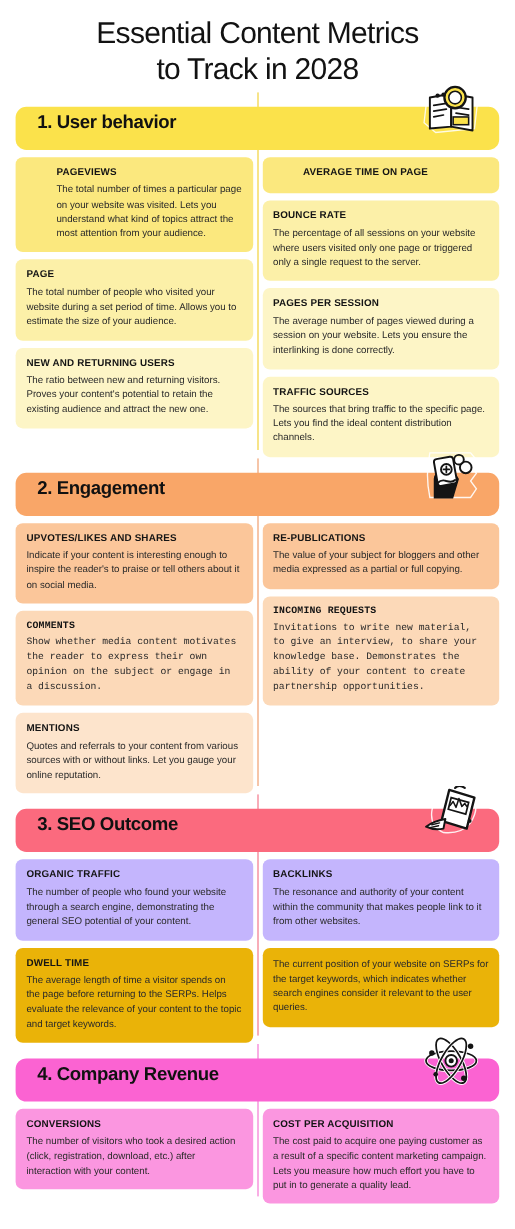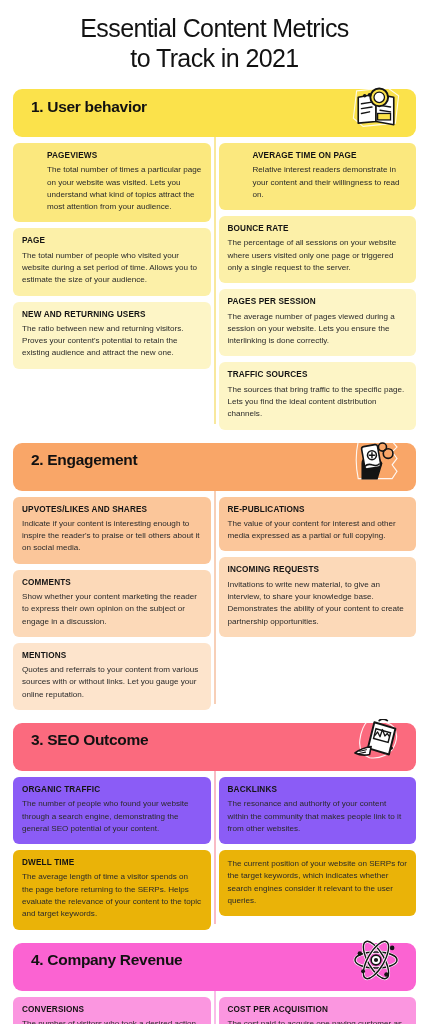--- a/index.html
+++ b/index.html
@@ -37,23 +37,23 @@
 
   
   .section {
     position: relative;
     padding: 0 13px;
     margin-bottom: 13px;
   }
 
   .section-header {
     border-radius: 9px;
-    height: 48px;
+    height: 36px;
     display: flex;
-    align-items: center;
+    align-items: flex-end;
     justify-content: space-between;
     padding: 0 14px 13px 18px;
     position: relative;
     z-index: 3;
   }
 
   .section-title {
     font-size: 15.5px;
     font-weight: bold;
     letter-spacing: -0.3px;
@@ -115,42 +115,42 @@
   .theme-yellow .section-header { background: #fbe24b; }
   .theme-yellow .divider { background: #f2d23c; }
   .theme-yellow .card.shade-1 { background: #fbe87e; padding-left: 34px; }
   .theme-yellow .card.shade-2 { background: #fcf0a8; }
   .theme-yellow .card.shade-3 { background: #fdf5c6; }
 
   
   .theme-orange .section-header { background: #f9a668; }
   .theme-orange .divider { background: #f0a070; }
   .theme-orange .card.shade-1 { background: #fbc69a; }
-  .theme-orange .card.shade-2 { background: #fcd9b8; }
+  .theme-orange .card.shade-2 { background: #fcd9b8; font-family: Liberation Mono, monospace; }
   .theme-orange .card.shade-3 { background: #fde4cc; }
 
   
   .theme-red .section-header { background: #fb6a7e; }
   .theme-red .divider { background: #f4788c; }
-  .theme-red .card.shade-1 { background: #8b5cf6; }
+  .theme-red .card.shade-1 { background: #c4b5fd; }
   .theme-red .card.shade-2 { background: #eab308; }
 
   
   .theme-magenta .section-header { background: #fb63d2; }
   .theme-magenta .divider { background: #f57ad4; }
   .theme-magenta .card.shade-1 { background: #fb96e0; }
 </style>
 </head>
 <body>
 
 <div class="page">
 
   <div class="title-wrap">
     <div class="title-line">Essential Content Metrics</div>
-    <div class="title-line">to Track in 2021</div>
+    <div class="title-line">to Track in 2028</div>
   </div>
 
   <div id="sections-root">
       <div class="section theme-yellow">
         <div class="section-header">
           <div class="section-title">1. User behavior</div>
           <svg viewBox="0 0 64 52" xmlns="http://www.w3.org/2000/svg" class="section-icon">
     <g fill="none" stroke="#ffffff" stroke-width="1.4" opacity="0.85">
       <path d="M8 6 L46 2 L60 12 L56 46 L16 50 L4 40 Z"></path>
     </g>
@@ -179,21 +179,20 @@
               <div class="card-body">The total number of people who visited your website during a set period of time. Allows you to estimate the size of your audience.</div>
             </div>
             <div class="card shade-3">
               <div class="card-title">NEW AND RETURNING USERS</div>
               <div class="card-body">The ratio between new and returning visitors. Proves your content's potential to retain the existing audience and attract the new one.</div>
             </div>
           </div>
           <div class="col">
             <div class="card shade-1">
               <div class="card-title">AVERAGE TIME ON PAGE</div>
-              <div class="card-body">Relative interest readers demonstrate in your content and their willingness to read on.</div>
             </div>
             <div class="card shade-2">
               <div class="card-title">BOUNCE RATE</div>
               <div class="card-body">The percentage of all sessions on your website where users visited only one page or triggered only a single request to the server.</div>
             </div>
             <div class="card shade-3">
               <div class="card-title">PAGES PER SESSION</div>
               <div class="card-body">The average number of pages viewed during a session on your website. Lets you ensure the interlinking is done correctly.</div>
             </div>
             <div class="card shade-3">
@@ -224,31 +223,31 @@
         </div>
         <div class="cols">
           <div class="divider"></div>
           <div class="col">
             <div class="card shade-1">
               <div class="card-title">UPVOTES/LIKES AND SHARES</div>
               <div class="card-body">Indicate if your content is interesting enough to inspire the reader's to praise or tell others about it on social media.</div>
             </div>
             <div class="card shade-2">
               <div class="card-title">COMMENTS</div>
-              <div class="card-body">Show whether your content marketing the reader to express their own opinion on the subject or engage in a discussion.</div>
+              <div class="card-body">Show whether media content motivates the reader to express their own opinion on the subject or engage in a discussion.</div>
             </div>
             <div class="card shade-3">
               <div class="card-title">MENTIONS</div>
               <div class="card-body">Quotes and referrals to your content from various sources with or without links. Let you gauge your online reputation.</div>
             </div>
           </div>
           <div class="col">
             <div class="card shade-1">
               <div class="card-title">RE-PUBLICATIONS</div>
-              <div class="card-body">The value of your content for interest and other media expressed as a partial or full copying.</div>
+              <div class="card-body">The value of your subject for bloggers and other media expressed as a partial or full copying.</div>
             </div>
             <div class="card shade-2">
               <div class="card-title">INCOMING REQUESTS</div>
               <div class="card-body">Invitations to write new material, to give an interview, to share your knowledge base. Demonstrates the ability of your content to create partnership opportunities.</div>
             </div>
           </div>
         </div>
       </div>
       <div class="section theme-red">
         <div class="section-header">

